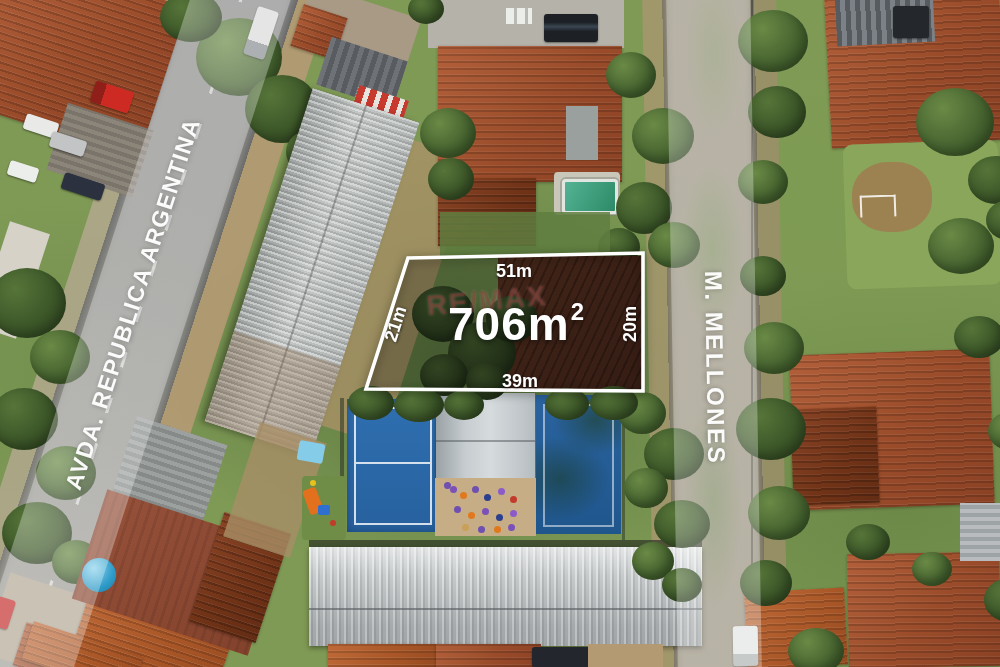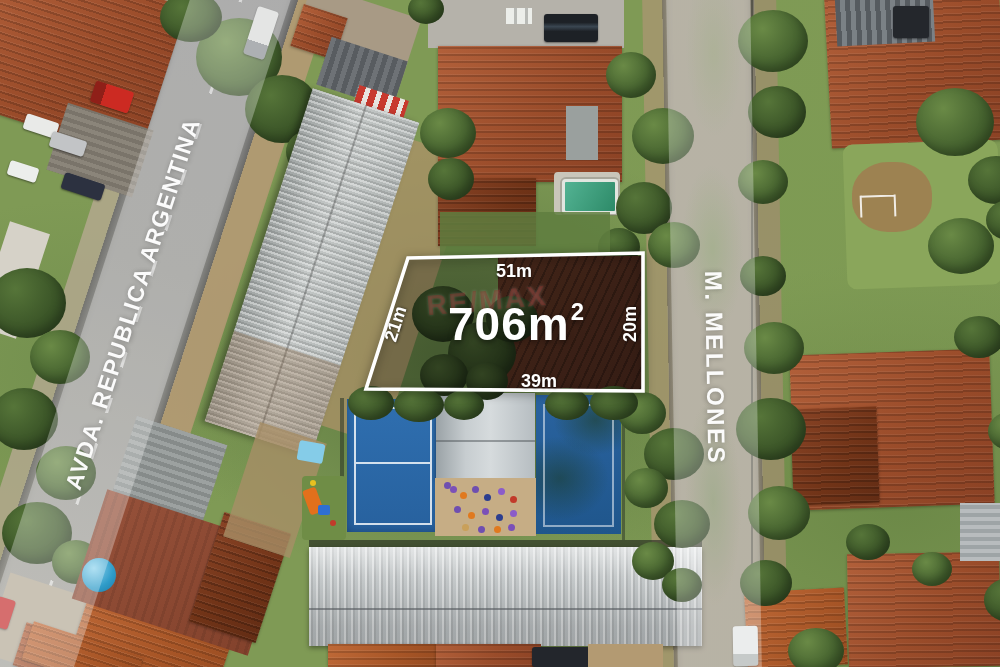--- a/index.html
+++ b/index.html
@@ -257,17 +257,17 @@
   <div class="s wm" style="left:487px;top:301px;transform:translate(-50%,-50%) rotate(-5deg);">RE/MAX</div>
 
   <svg class="s" width="1000" height="667" viewBox="0 0 1000 667" style="left:0;top:0;filter:drop-shadow(0 2px 5px rgba(0,0,0,.5));">
     <polygon points="408,258 643,253 643,391 366,389" fill="rgba(5,8,5,0.18)" stroke="#ffffff" stroke-width="3.6" stroke-linejoin="miter"></polygon>
   </svg>
 
   <div class="s area" style="left:516px;top:324px;transform:translate(-50%,-50%);">
     <span>706m</span><sup>2</sup>
   </div>
   <div class="s dim" style="left:514px;top:271px;transform:translate(-50%,-50%);">51m</div>
-  <div class="s dim" style="left:539px;top:381px;transform:translate(-50%,-50%);">39m</div>
+  <div class="s dim" style="left:520px;top:381px;transform:translate(-50%,-50%);">39m</div>
   <div class="s dim" style="left:396px;top:324px;transform:translate(-50%,-50%) rotate(-72deg);">21m</div>
   <div class="s dim" style="left:630px;top:324px;transform:translate(-50%,-50%) rotate(-90deg);">20m</div>
 
 </div>
 
 </body></html>

